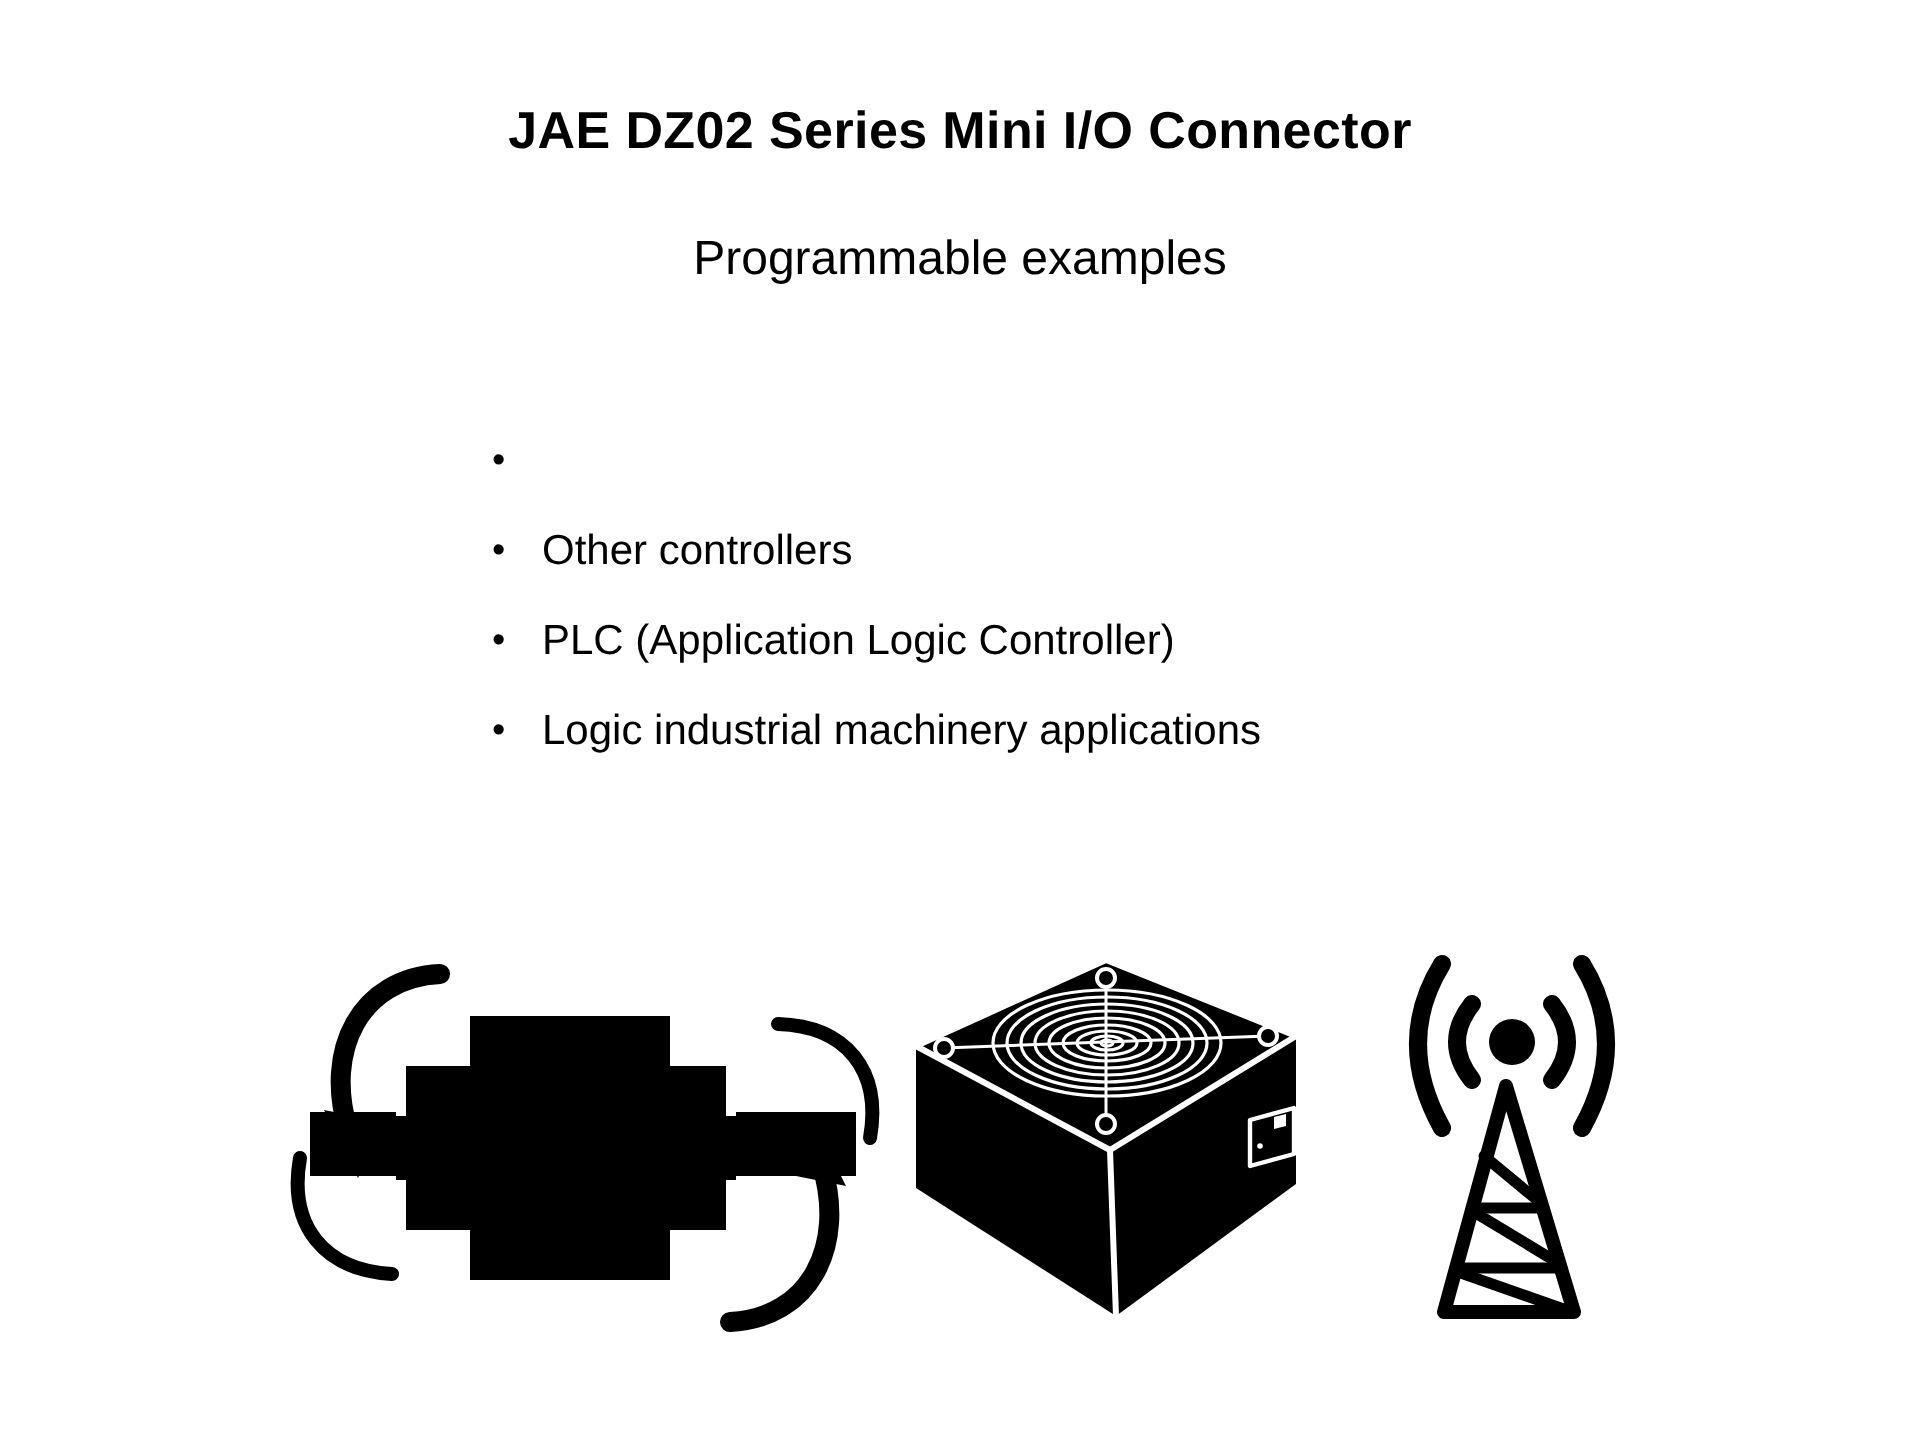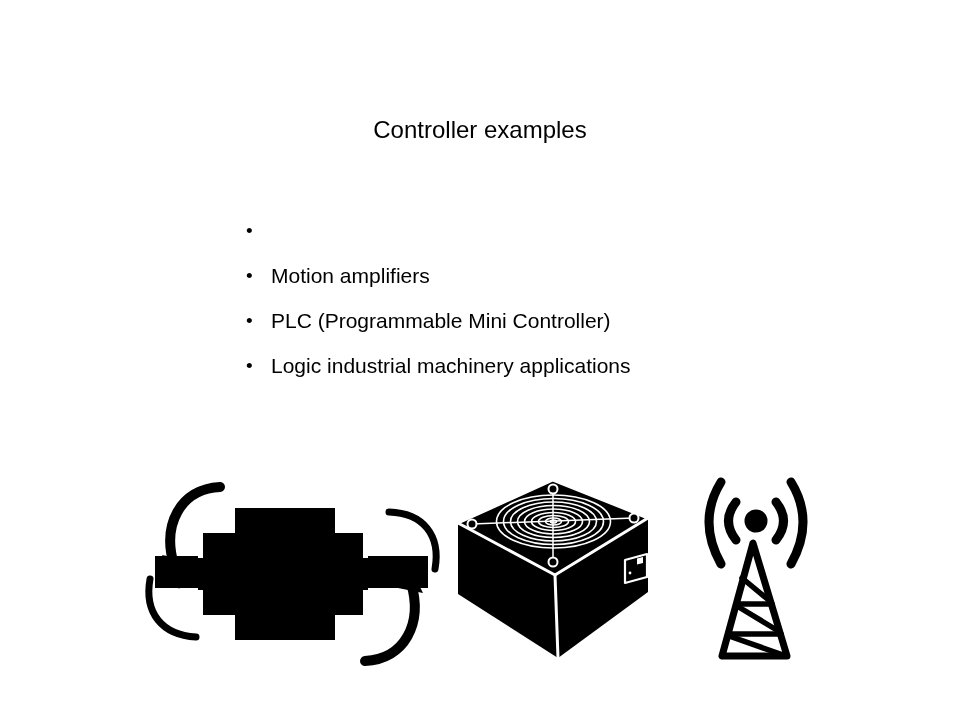--- a/index.html
+++ b/index.html
@@ -54,34 +54,35 @@
   .icon-motor { left: 140px; top: 475px; }
   .icon-psu   { left: 440px; top: 462px; }
   .icon-tower { left: 690px; top: 475px; }
   svg { display: block; }
 </style>
 </head>
 <body>
 
 <div class="slide">
 
+  <h1 class="title">JAE DZ02 Series Mini I/O Connector</h1>
 
-  <h2 class="subtitle">Controller examples</h2>
+  <h2 class="subtitle">Programmable examples</h2>
 
   <ul class="bullets">
     <li class="bullet-item">
       <span class="bullet-marker">•</span>
     </li>
     <li class="bullet-item">
       <span class="bullet-marker">•</span>
-      <span>Motion amplifiers</span>
+      <span>Other controllers</span>
     </li>
     <li class="bullet-item">
       <span class="bullet-marker">•</span>
-      <span>PLC (Programmable Mini Controller)</span>
+      <span>PLC (Application Logic Controller)</span>
     </li>
     <li class="bullet-item">
       <span class="bullet-marker">•</span>
       <span>Logic industrial machinery applications</span>
     </li>
   </ul>
 
   <div class="icon icon-motor" role="img" aria-label="Servo motor with rotation arrows">
     <svg width="305" height="200" viewBox="0 0 305 200" xmlns="http://www.w3.org/2000/svg">
       <g fill="#000000">

